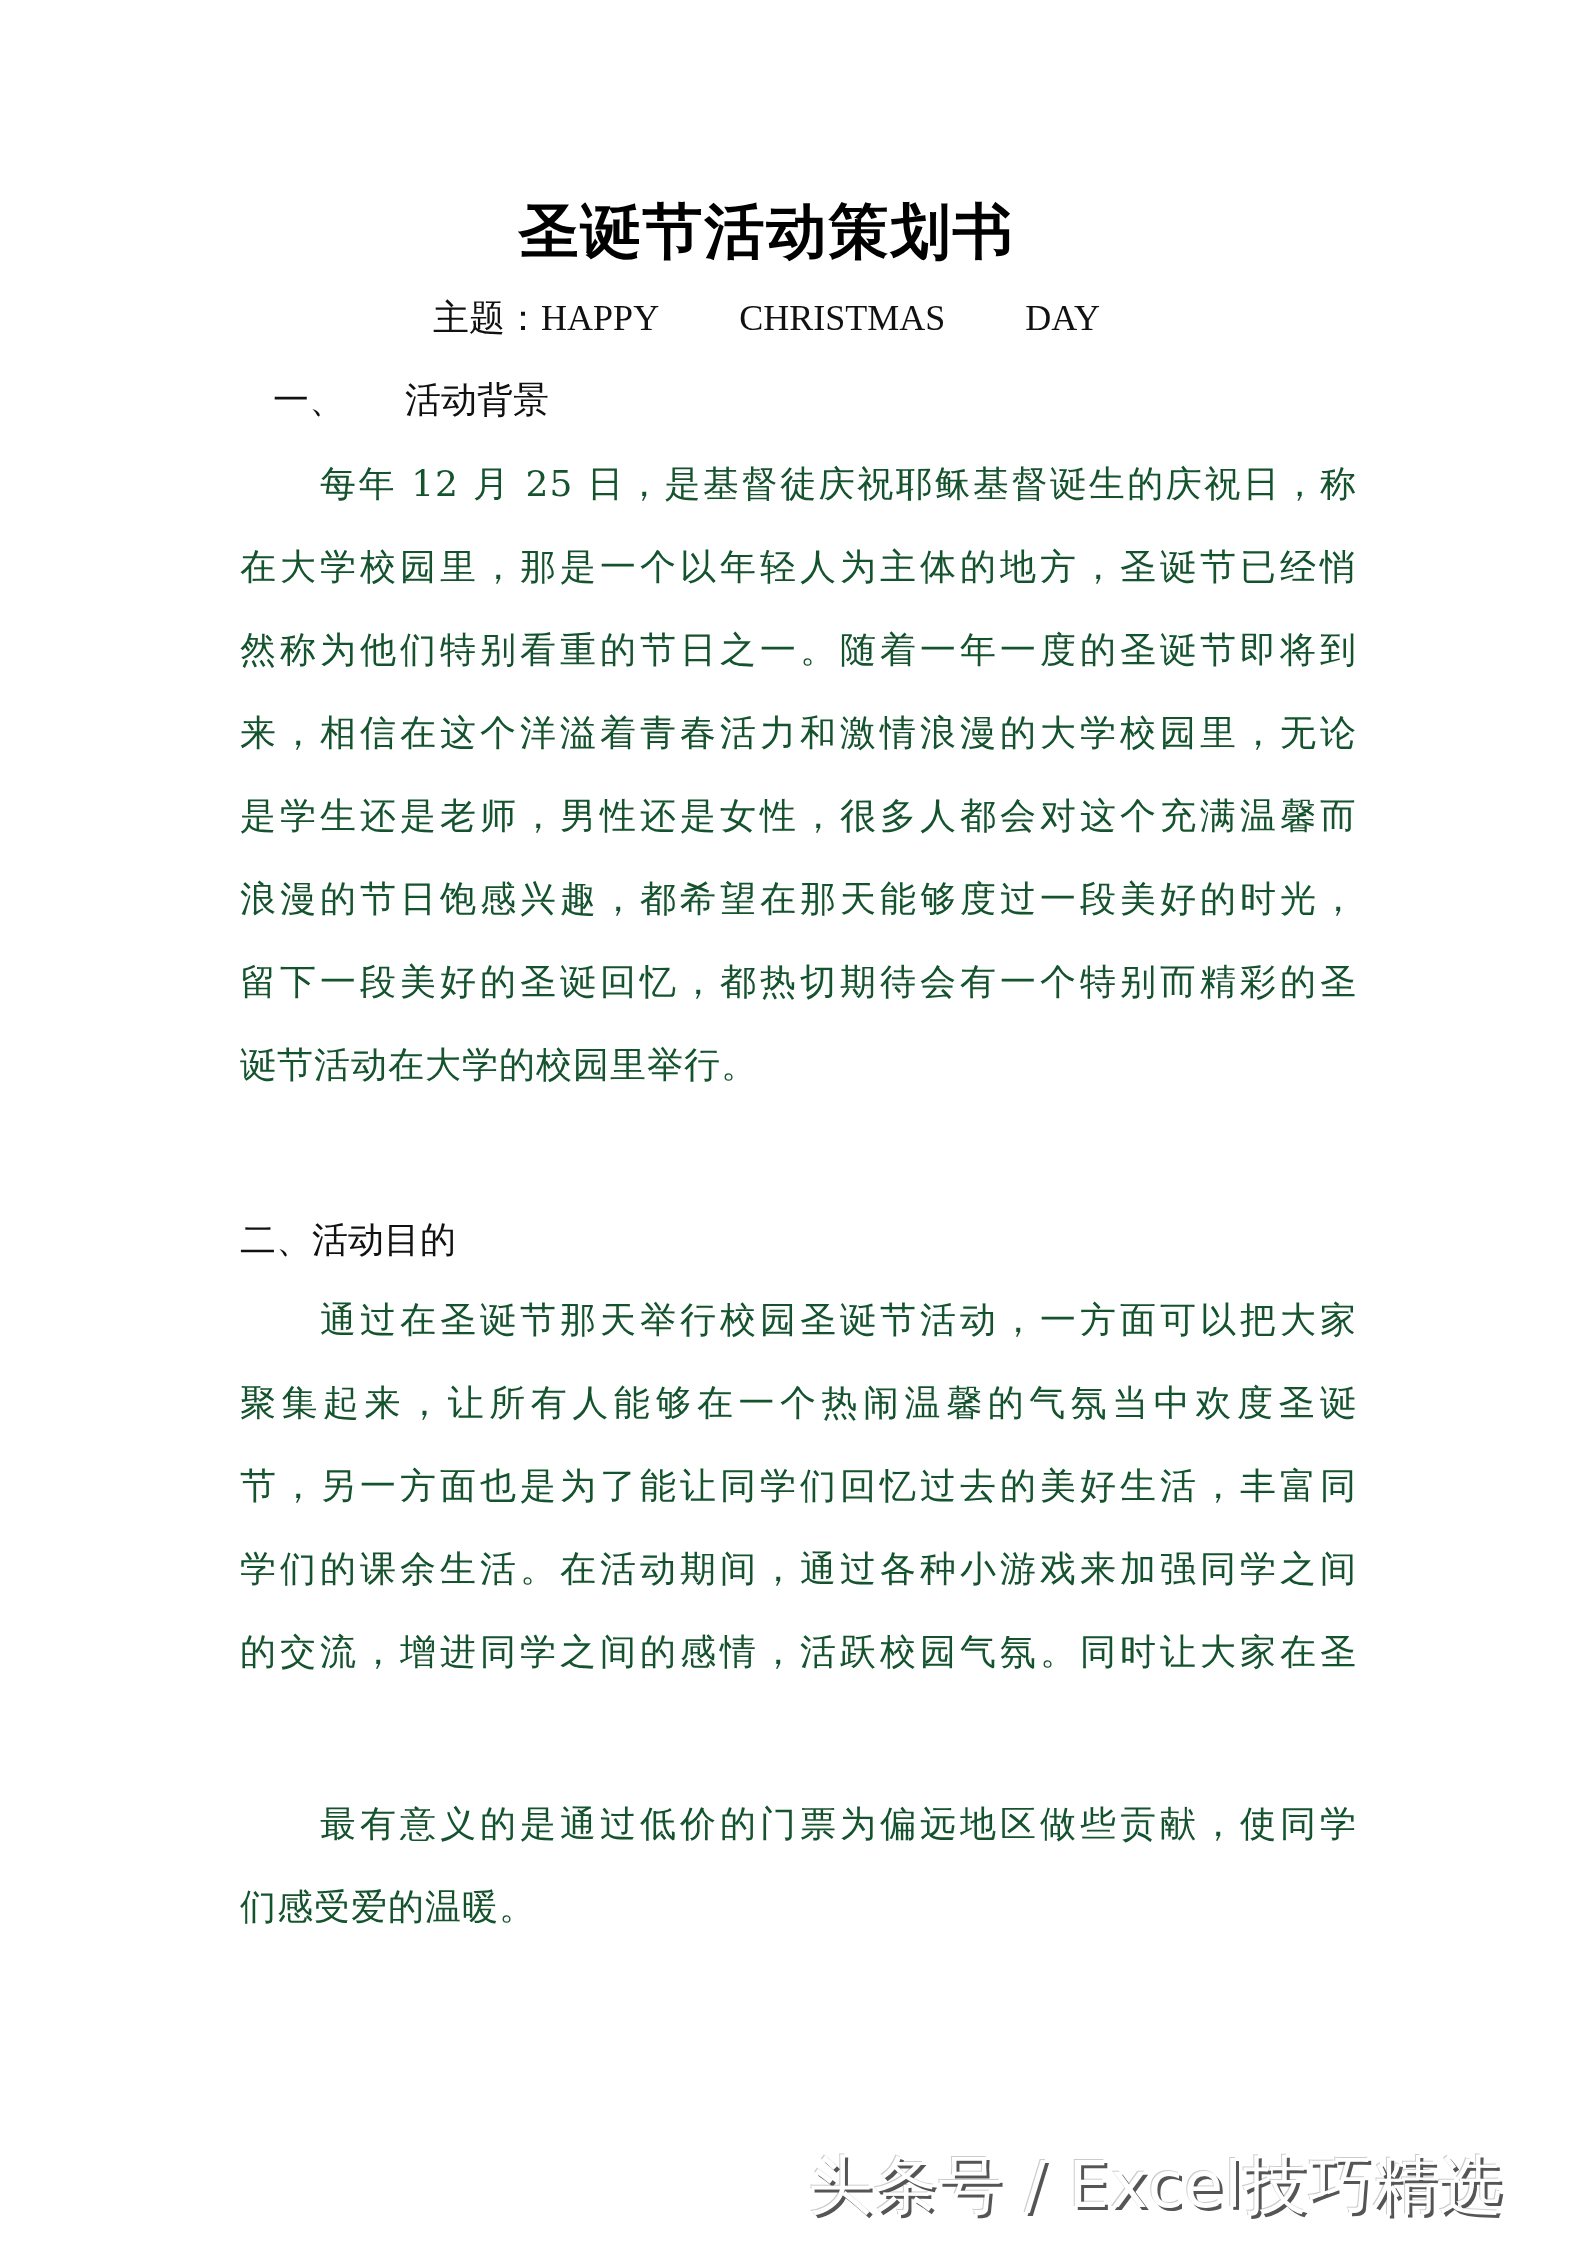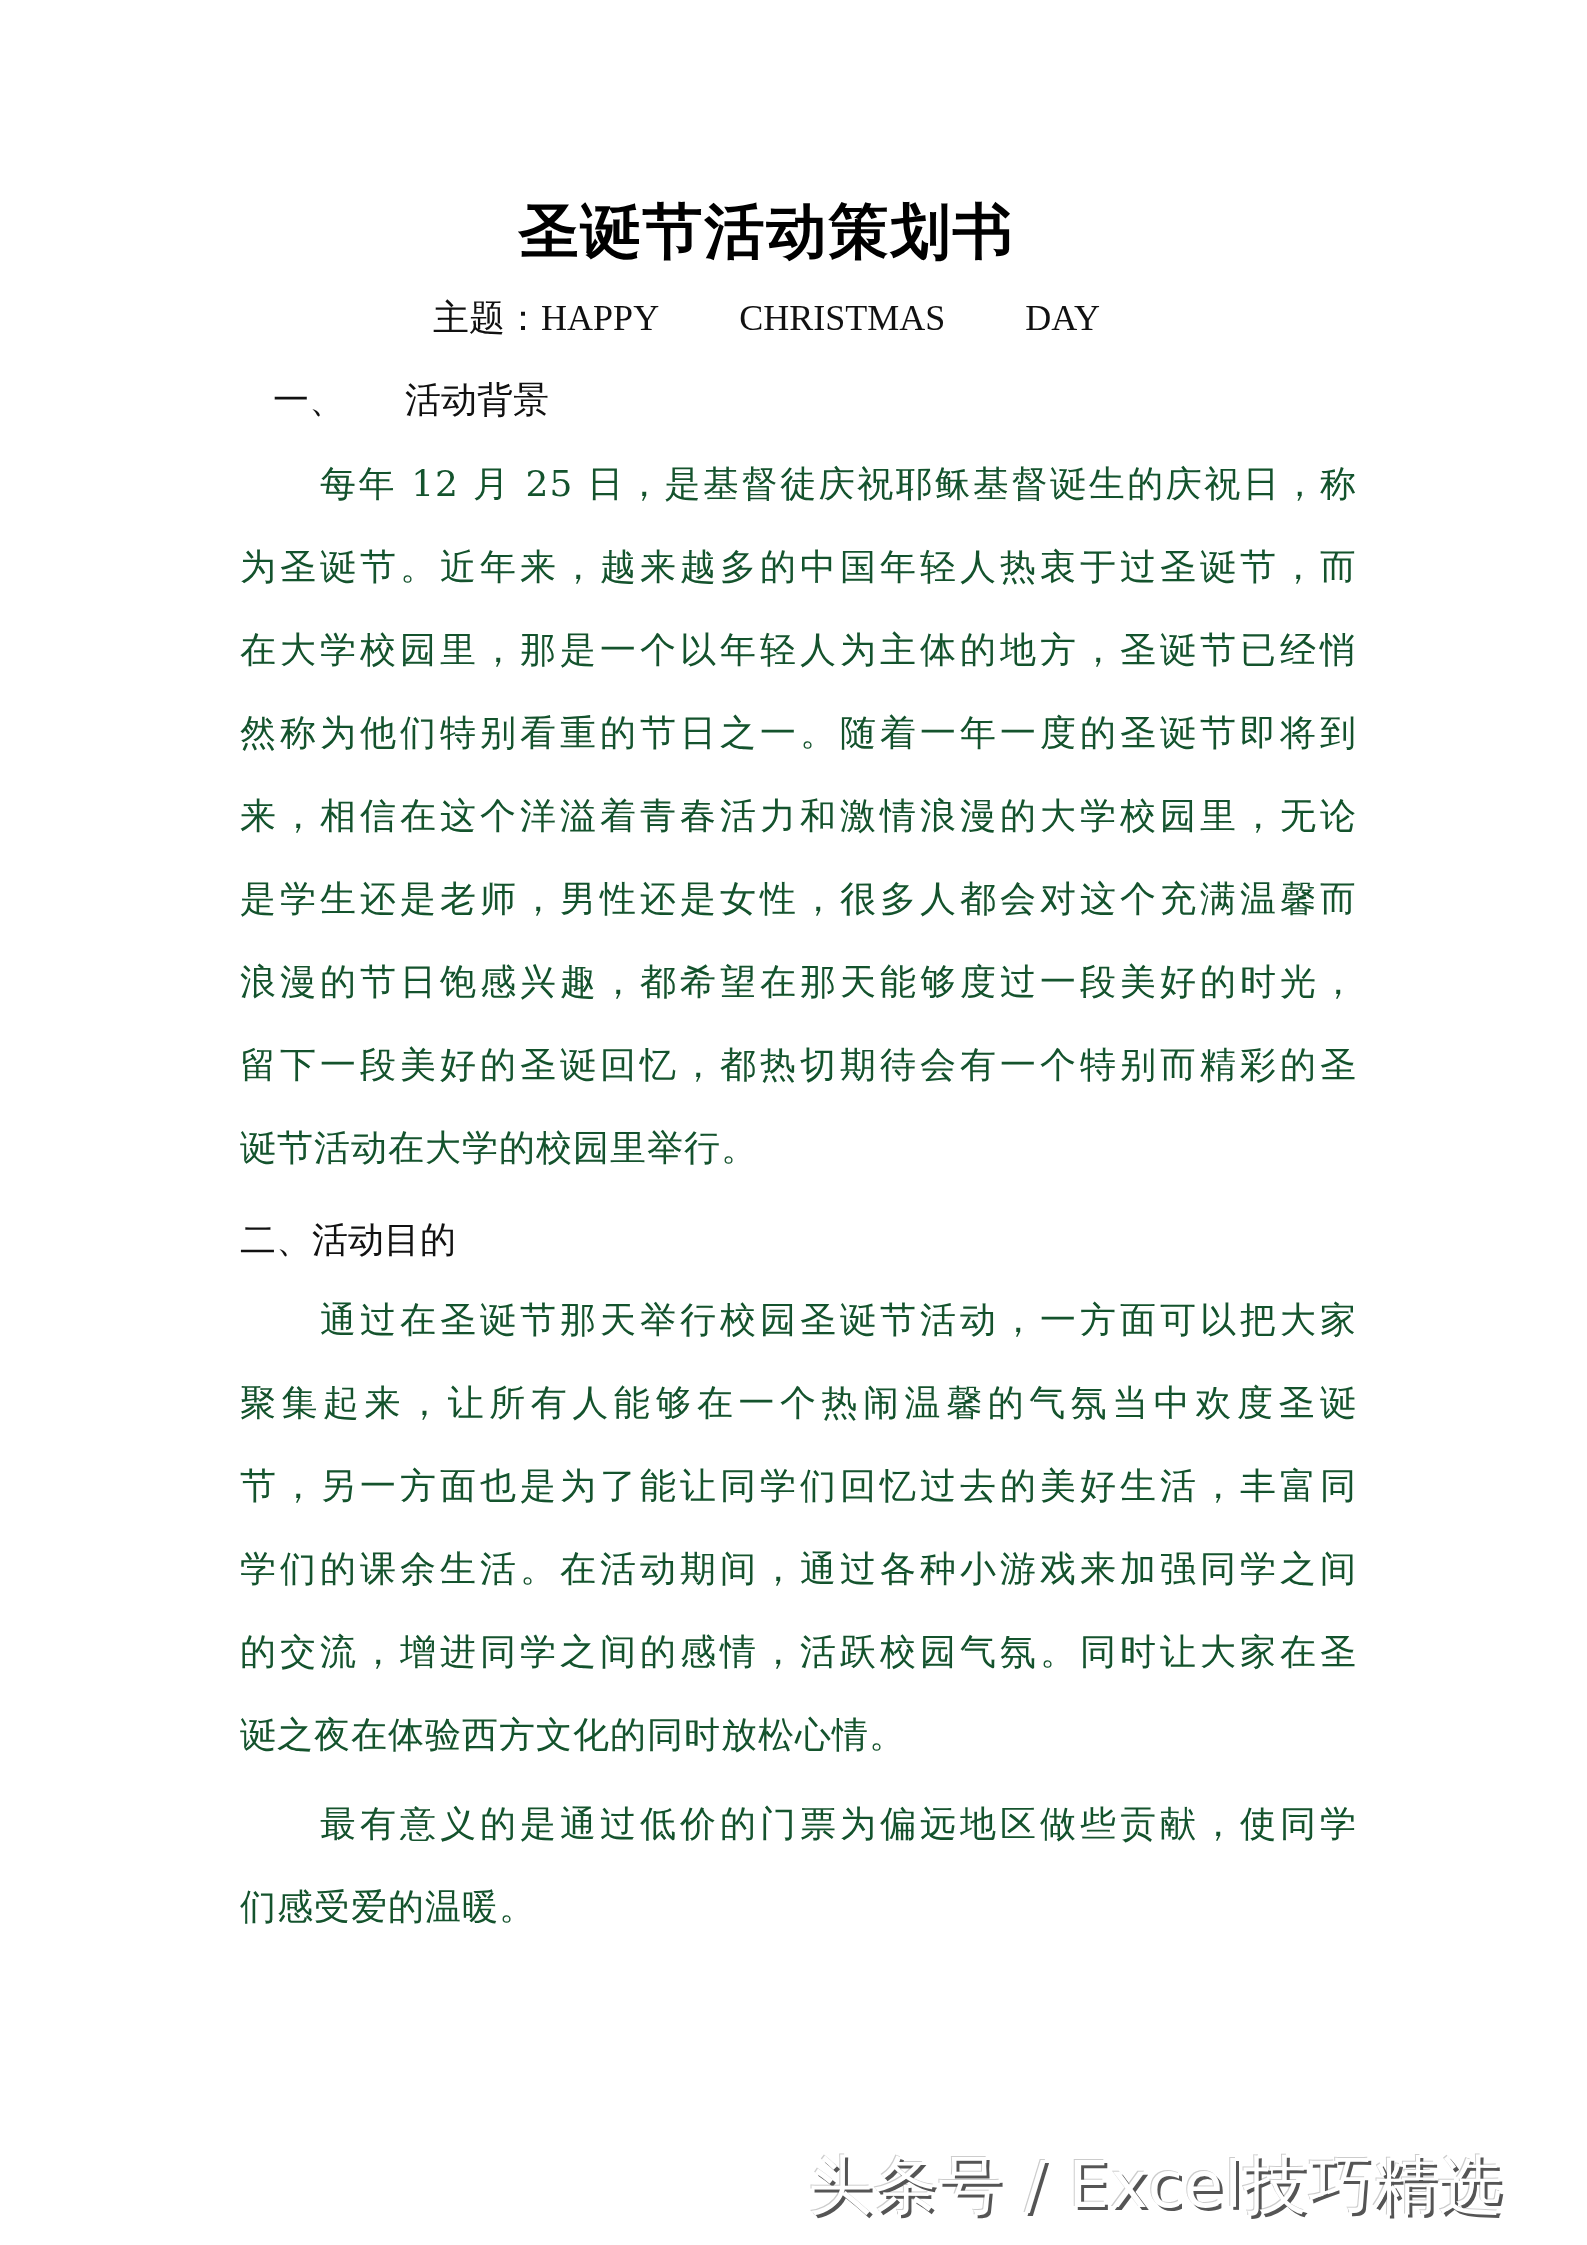--- a/index.html
+++ b/index.html
@@ -53,41 +53,39 @@
   <div class="subtitle">
     <span>主题：</span><span>HAPPY</span><span class="gap"></span><span>CHRISTMAS</span><span class="gap"></span><span>DAY</span>
   </div>
 
   <div class="heading" style="top:378px;margin-left:33px;">
     <span>一、</span><span class="num-gap"></span><span>活动背景</span>
   </div>
 
   <div class="para" style="top:442px;">
     <span class="line first">每年 12 月 25 日，是基督徒庆祝耶稣基督诞生的庆祝日，称</span>
-    <span class="line">为圣诞节。近年来，越来越多的中国年轻人热衷于过圣诞节，而</span>
     <span class="line">在大学校园里，那是一个以年轻人为主体的地方，圣诞节已经悄</span>
     <span class="line">然称为他们特别看重的节日之一。随着一年一度的圣诞节即将到</span>
     <span class="line">来，相信在这个洋溢着青春活力和激情浪漫的大学校园里，无论</span>
     <span class="line">是学生还是老师，男性还是女性，很多人都会对这个充满温馨而</span>
     <span class="line">浪漫的节日饱感兴趣，都希望在那天能够度过一段美好的时光，</span>
     <span class="line">留下一段美好的圣诞回忆，都热切期待会有一个特别而精彩的圣</span>
     <span class="line last">诞节活动在大学的校园里举行。</span>
   </div>
 
   <div class="heading" style="top:1218px;">
     <span>二、</span><span>活动目的</span>
   </div>
 
   <div class="para" style="top:1278px;">
     <span class="line first">通过在圣诞节那天举行校园圣诞节活动，一方面可以把大家</span>
     <span class="line">聚集起来，让所有人能够在一个热闹温馨的气氛当中欢度圣诞</span>
     <span class="line">节，另一方面也是为了能让同学们回忆过去的美好生活，丰富同</span>
     <span class="line">学们的课余生活。在活动期间，通过各种小游戏来加强同学之间</span>
     <span class="line">的交流，增进同学之间的感情，活跃校园气氛。同时让大家在圣</span>
-    <span class="line last">诞之夜在体验西方文化的同时放松心情。</span>
   </div>
 
   <div class="para" style="top:1782px;">
     <span class="line first">最有意义的是通过低价的门票为偏远地区做些贡献，使同学</span>
     <span class="line last">们感受爱的温暖。</span>
   </div>
 
 
   <div class="watermark">头条号 / Excel技巧精选</div>
 </div>

